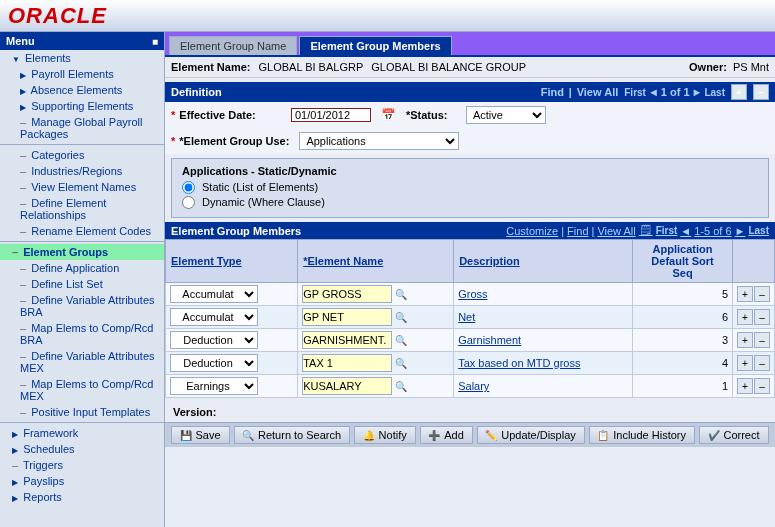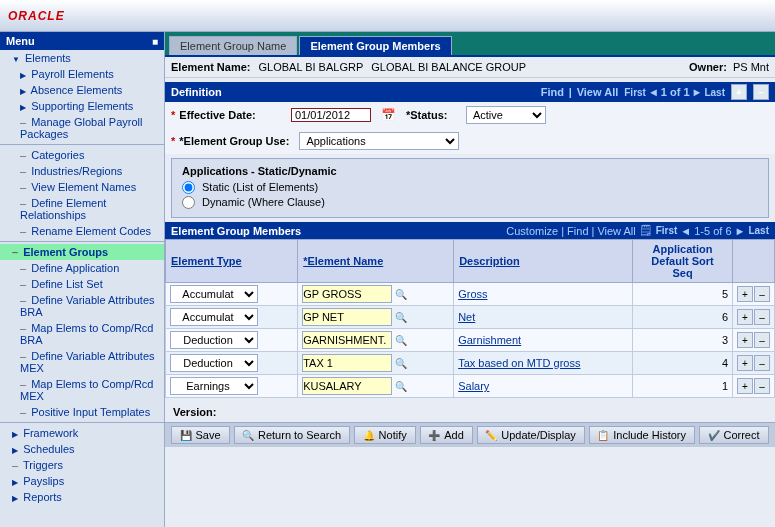--- a/index.html
+++ b/index.html
@@ -1,20 +1,20 @@
 <!DOCTYPE html>
 <html><head>
   <meta charset="utf-8">
   <style>
     * { box-sizing: border-box; margin: 0; padding: 0; font-family: Arial, sans-serif; font-size: 11px; }
     body { background: #d0d8e8; width: 775px; height: 527px; overflow: hidden; }
 
     
     .header { background: linear-gradient(to bottom, #ffffff, #c8d4e8); height: 32px; display: flex; align-items: center; padding: 4px 8px; border-bottom: 1px solid #99aacc; }
-    .oracle-logo { color: #cc0000; font-size: 12px; font-weight: bold; font-style: italic; letter-spacing: 1px; }
+    .oracle-logo { color: #cc0000; font-size: 22px; font-weight: bold; font-style: italic; letter-spacing: 1px; }
 
     
     .layout { display: flex; height: 495px; }
 
     
     .sidebar { width: 165px; background: #dce4f0; border-right: 1px solid #99aacc; overflow-y: auto; flex-shrink: 0; }
     .sidebar-title { background: #003399; color: white; padding: 3px 6px; font-weight: bold; font-size: 12px; display: flex; justify-content: space-between; align-items: center; }
     .sidebar-title span.close-btn { cursor: pointer; font-size: 10px; }
     .sidebar-item { padding: 2px 4px; cursor: pointer; color: #003399; }
     .sidebar-item.indent1 { padding-left: 12px; }
@@ -22,21 +22,21 @@
     .triangle { display: inline-block; margin-right: 2px; }
     .tri-down::before { content: "▼"; font-size: 8px; }
     .tri-right::before { content: "▶"; font-size: 8px; }
     .dash { color: #666; margin-right: 2px; }
     .sidebar-separator { border-top: 1px solid #99aacc; margin: 2px 0; }
 
     
     .main { flex: 1; background: #e8edf5; overflow-y: auto; padding: 0; }
 
     
-    .tabs { display: flex; padding: 4px 4px 0 4px; background: #0f766e; border-bottom: 2px solid #003399; text-align: right; }
+    .tabs { display: flex; padding: 4px 4px 0 4px; background: #8b5cf6; border-bottom: 2px solid #003399; text-align: right; }
     .tab { padding: 3px 10px; background: #b0bcd0; color: #333; cursor: pointer; border: 1px solid #99aacc; border-bottom: none; margin-right: 2px; font-size: 11px; }
     .tab.active { background: #003399; color: white; font-weight: bold; }
 
     
     .element-name-bar { display: flex; align-items: center; gap: 8px; padding: 4px 6px; background: #e8edf5; border-bottom: 1px solid #ccc; }
     .el-label { font-weight: bold; color: #000; }
     .el-value { color: #000; font-weight: normal; }
     .owner-section { margin-left: auto; display: flex; gap: 6px; align-items: center; }
 
     
@@ -57,21 +57,21 @@
     
     .static-dynamic { background: #d8e0f0; border: 1px solid #99aacc; padding: 6px 10px; margin: 4px 6px; }
     .static-dynamic-title { font-weight: bold; color: #000; margin-bottom: 4px; }
     .radio-row { display: flex; align-items: flex-start; gap: 4px; margin: 2px 0; }
     .radio-row input { margin-right: 3px; }
 
     
     .table-section { margin: 4px 0; }
     .table-header-row { display: flex; align-items: center; background: #003399; color: white; padding: 2px 6px; }
     .table-header-title { font-weight: bold; }
-    .table-controls { margin-left: auto; font-size: 10px; color: #aaccff; display: flex; gap: 3px; align-items: center; }
+    .table-controls { margin-left: auto; font-size: 10px; color: #aaccff; display: flex; gap: 3px; align-items: center; text-decoration: underline; }
     .table-controls a { color: #aaccff; text-decoration: none; }
 
     table.data-table { width: 100%; border-collapse: collapse; background: white; }
     table.data-table th { background: #d0d8f0; border: 1px solid #99aacc; padding: 3px 5px; color: #003399; text-align: left; cursor: pointer; white-space: nowrap; }
     table.data-table th a { color: #003399; text-decoration: underline; }
     table.data-table td { border: 1px solid #c0ccdd; padding: 2px 4px; background: #f5f8ff; vertical-align: middle; }
     table.data-table tr:nth-child(even) td { background: #e8f0fa; }
 
     .type-select { width: 88px; border: 1px solid #99aacc; height: 18px; background: white; font-size: 11px; text-align: center; }
     .name-input { width: 90px; border: 1px solid #99aacc; height: 18px; background: #ffffcc; }

